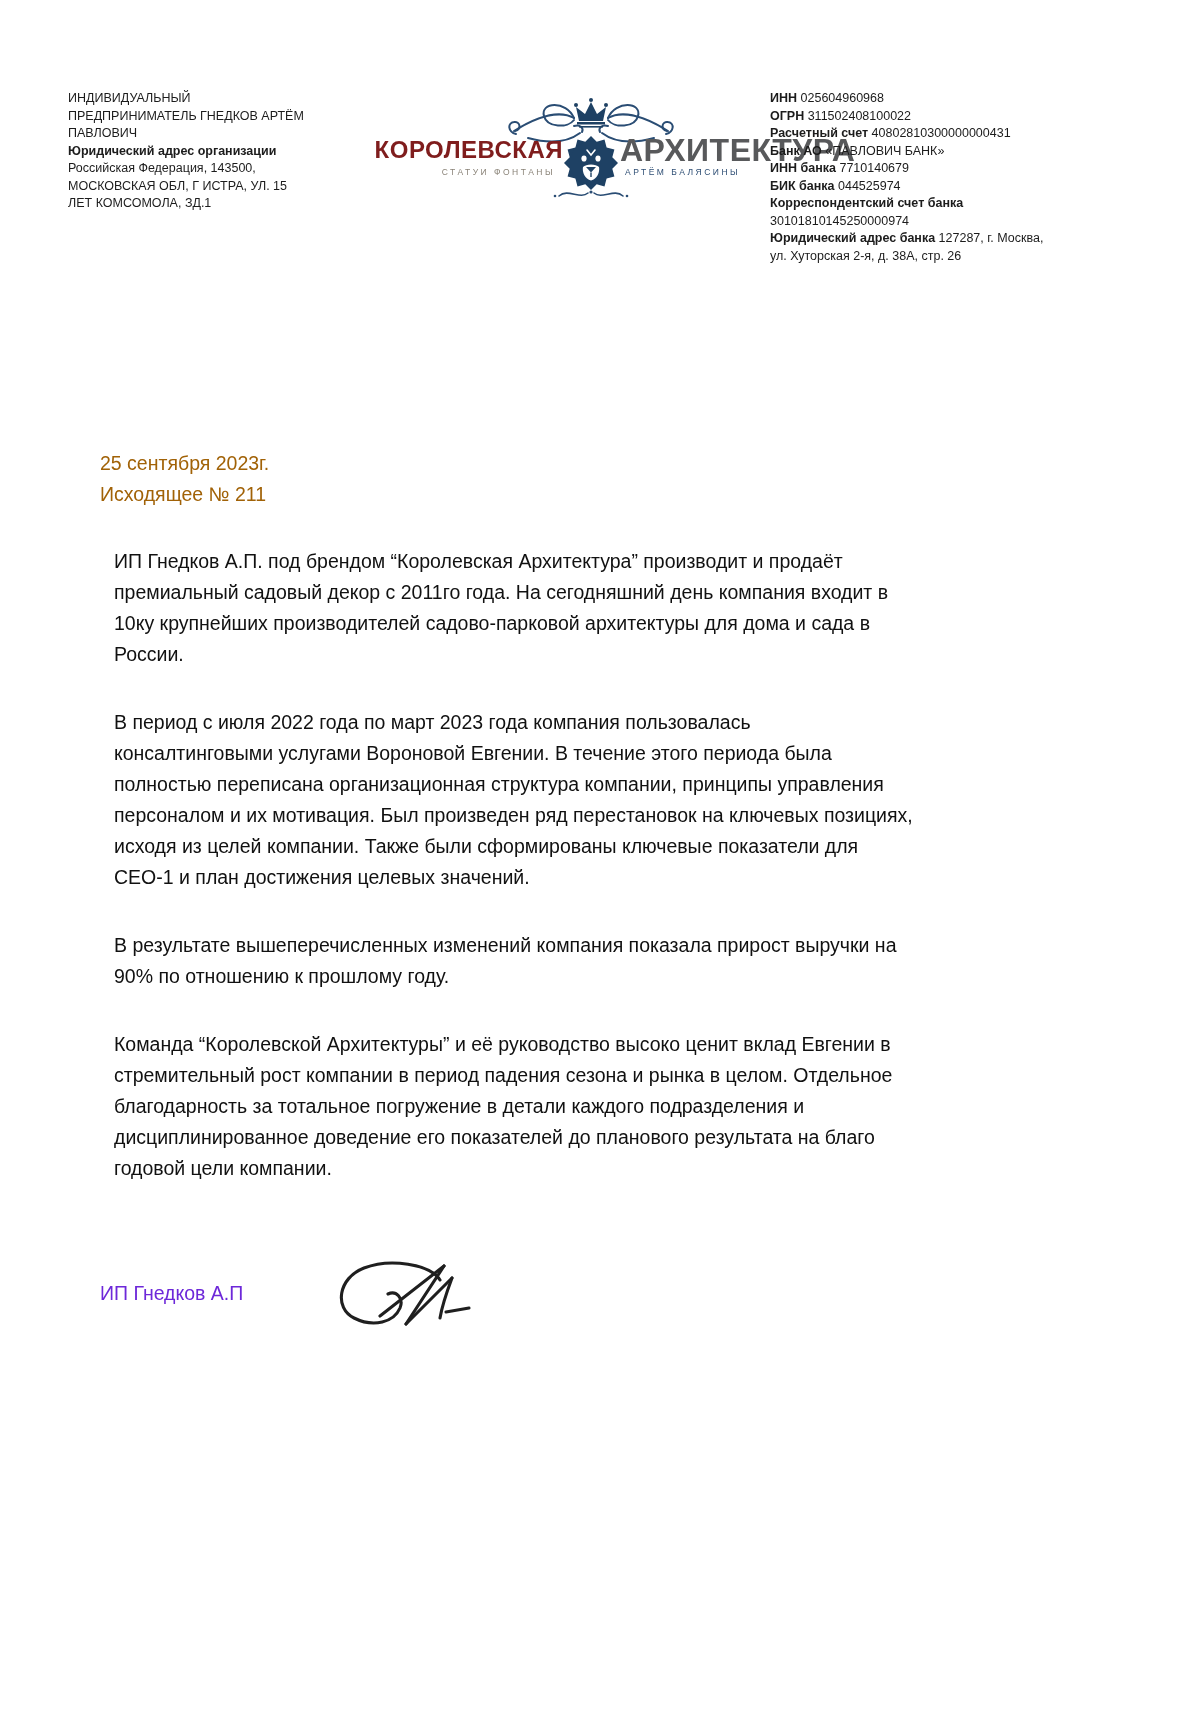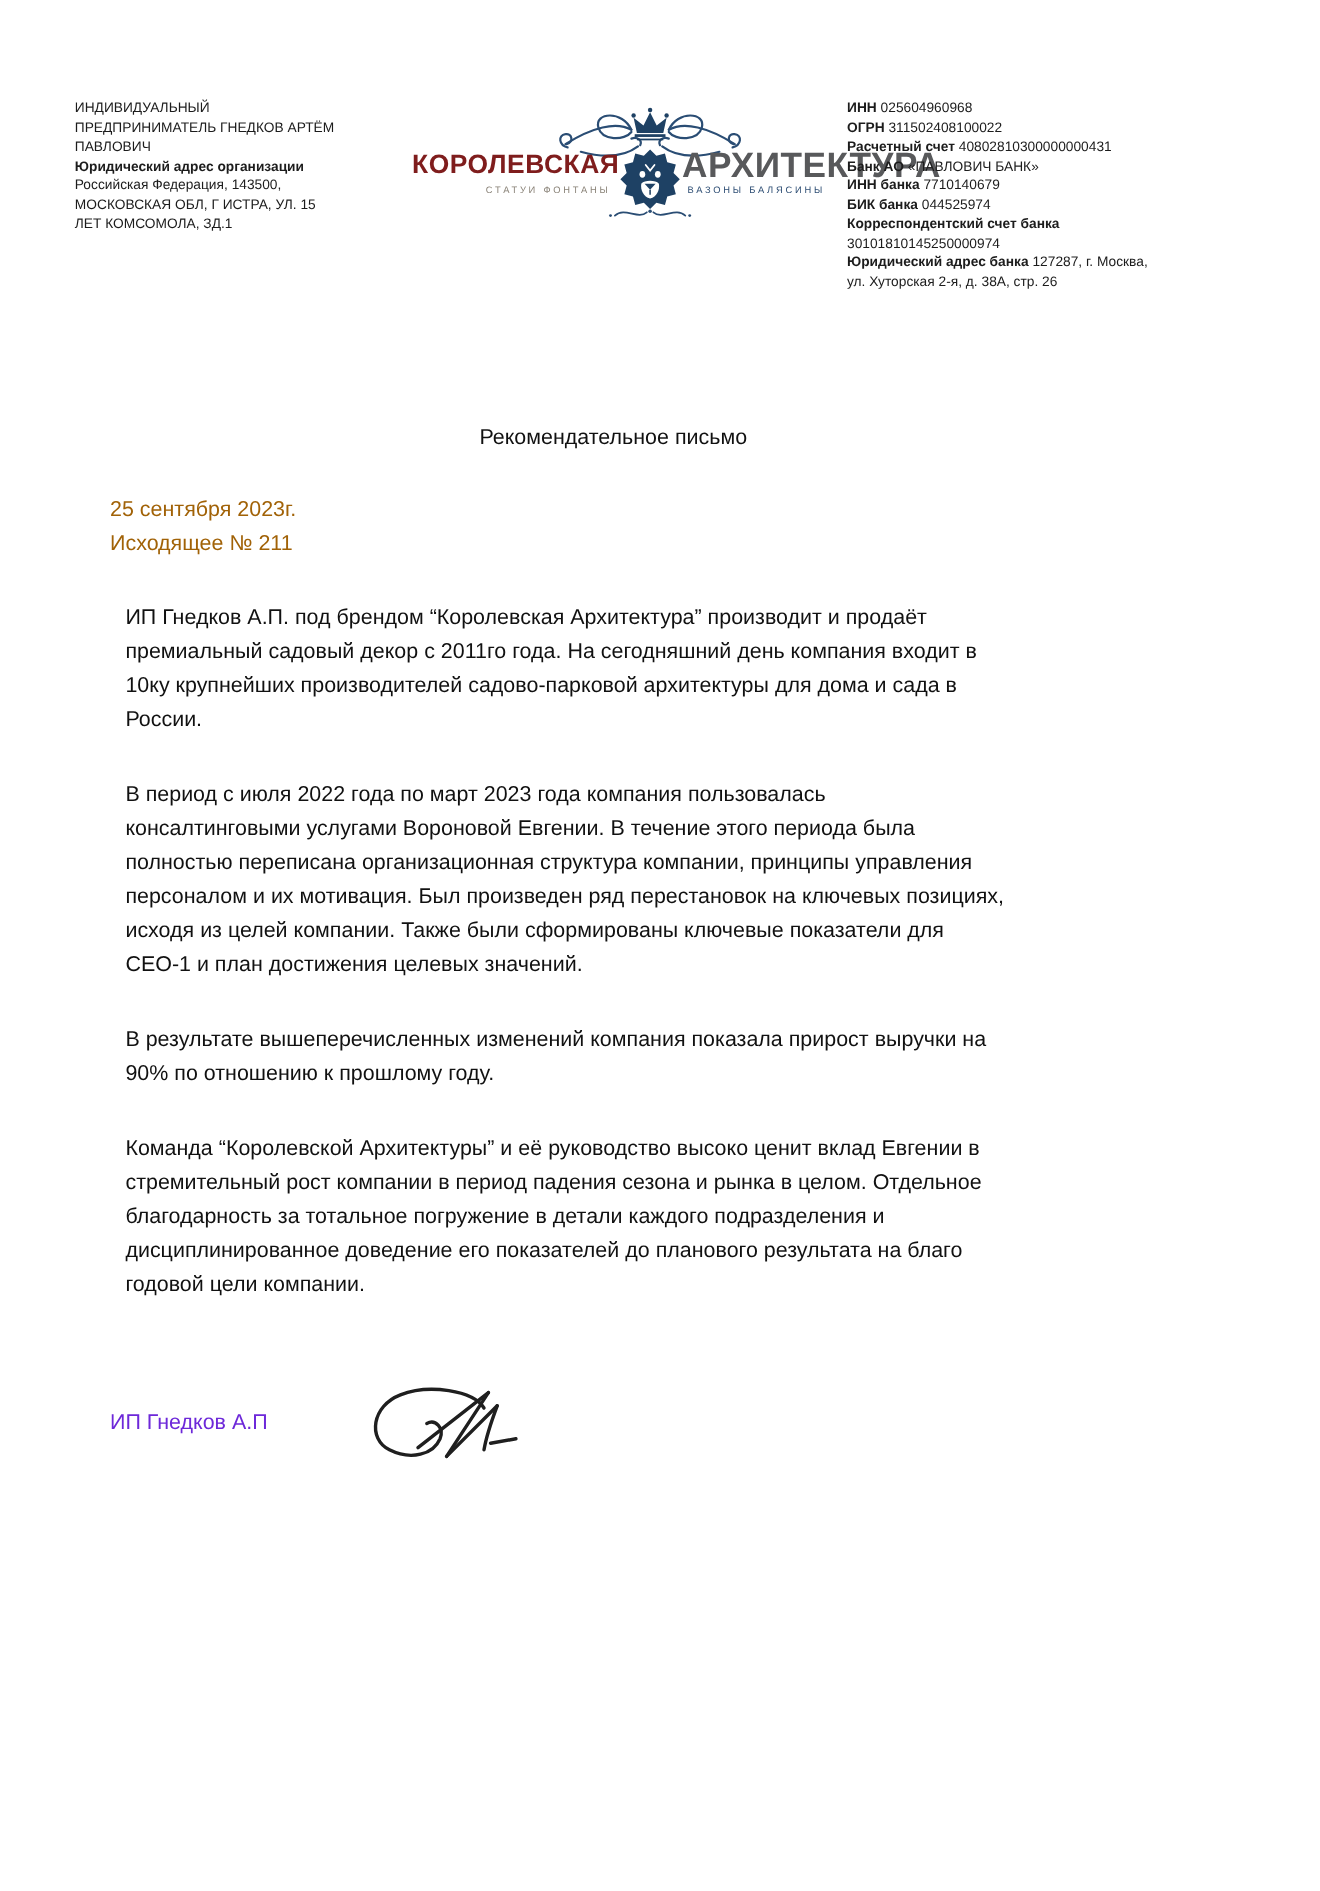--- a/index.html
+++ b/index.html
@@ -135,35 +135,34 @@
         <path d="M171,110 C180,102 192,114 200,107"></path>
         <path d="M235,110 C226,102 214,114 206,107"></path>
         <circle cx="203" cy="106" r="1.6" fill="#2a4d74" stroke="none"></circle>
         <circle cx="167" cy="110" r="1.3" fill="#2a4d74" stroke="none"></circle>
         <circle cx="239" cy="110" r="1.3" fill="#2a4d74" stroke="none"></circle>
       </g>
     </svg>
     <div class="brand-left">КОРОЛЕВСКАЯ</div>
     <div class="brand-right">АРХИТЕКТУРА</div>
     <div class="brand-sub-left">СТАТУИ ФОНТАНЫ</div>
-    <div class="brand-sub-right">ВАЗОНЫ БАЛЯСИНЫ</div>
+    <div class="brand-sub-right">АРТЁМ БАЛЯСИНЫ</div>
   </div>
 
   <div class="bank-block">
     <div class="bank-row"><b>ИНН</b> <span>025604960968</span></div>
     <div class="bank-row"><b>ОГРН</b> <span>311502408100022</span></div>
     <div class="bank-row"><b>Расчетный счет</b> <span>40802810300000000431</span></div>
     <div class="bank-row"><b>Банк АО</b> <span>«ПАВЛОВИЧ БАНК»</span></div>
     <div class="bank-row"><b>ИНН банка</b> <span>7710140679</span></div>
     <div class="bank-row"><b>БИК банка</b> <span>044525974</span></div>
     <div class="bank-row"><b>Корреспондентский счет банка</b> <span>30101810145250000974</span></div>
     <div class="bank-row"><b>Юридический адрес банка</b> <span>127287, г. Москва, ул. Хуторская 2-я, д. 38А, стр. 26</span></div>
   </div>
 
-  <div class="letter-title">Рекомендательное письмо</div>
 
   <div class="date-block">
     <div>25 сентября 2023г.</div>
     <div>Исходящее № 211</div>
   </div>
 
   <div class="body-text">
     <p>ИП Гнедков А.П.  под брендом “Королевская Архитектура” производит и продаёт
 премиальный садовый декор с 2011го года. На сегодняшний день компания входит в
 10ку крупнейших производителей садово-парковой архитектуры для дома и сада в

